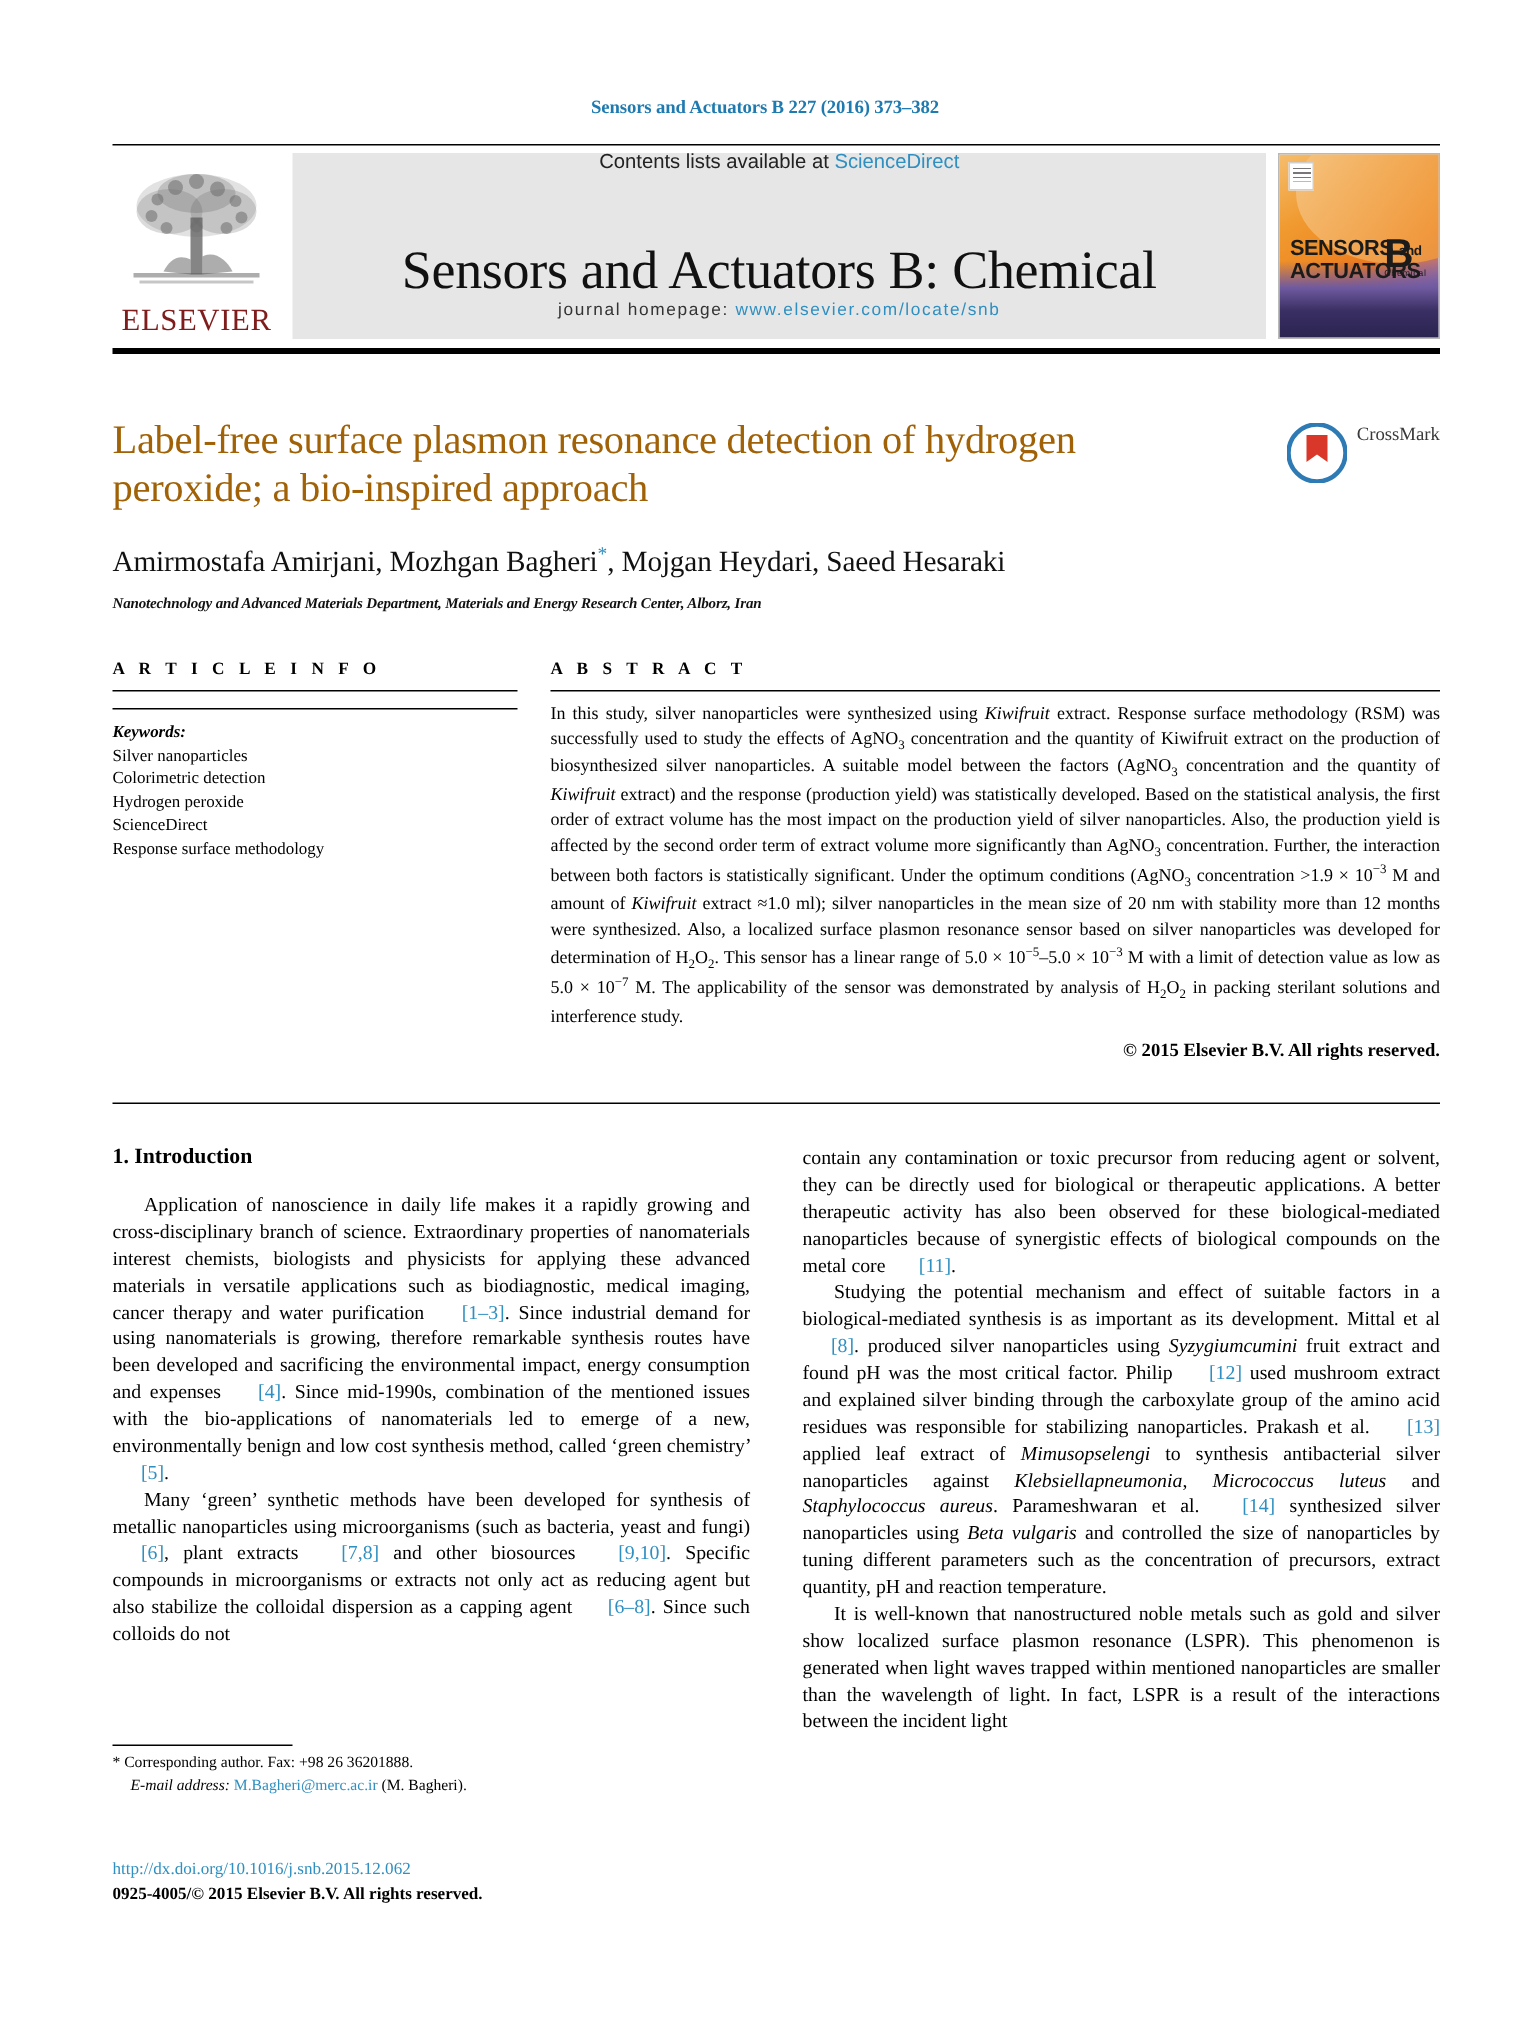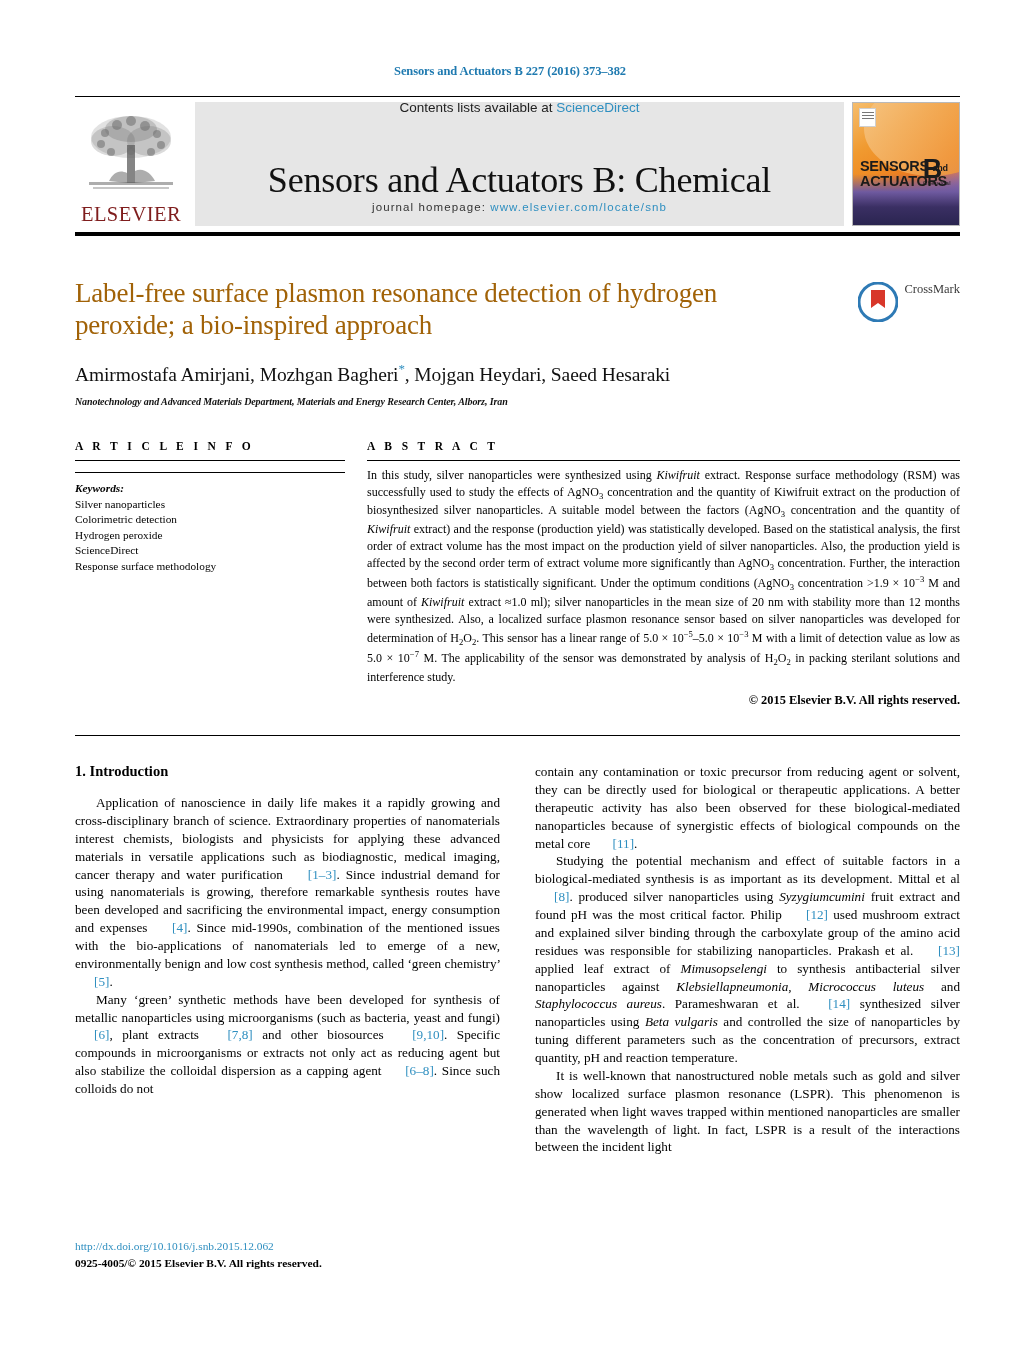--- a/index.html
+++ b/index.html
@@ -351,19 +351,28 @@
       </p>
       <p class="para">
         Studying the potential mechanism and effect of suitable factors in a biological-mediated synthesis is as important as its development. Mittal et al <span class="ref">[8]</span>. produced silver nanoparticles using <i>Syzygiumcumini</i> fruit extract and found pH was the most critical factor. Philip <span class="ref">[12]</span> used mushroom extract and explained silver binding through the carboxylate group of the amino acid residues was responsible for stabilizing nanoparticles. Prakash et al. <span class="ref">[13]</span> applied leaf extract of <i>Mimusopselengi</i> to synthesis antibacterial silver nanoparticles against <i>Klebsiellapneumonia</i>, <i>Micrococcus luteus</i> and <i>Staphylococcus aureus</i>. Parameshwaran et al. <span class="ref">[14]</span> synthesized silver nanoparticles using <i>Beta vulgaris</i> and controlled the size of nanoparticles by tuning different parameters such as the concentration of precursors, extract quantity, pH and reaction temperature.
       </p>
       <p class="para">
         It is well-known that nanostructured noble metals such as gold and silver show localized surface plasmon resonance (LSPR). This phenomenon is generated when light waves trapped within mentioned nanoparticles are smaller than the wavelength of light. In fact, LSPR is a result of the interactions between the incident light
       </p>
     </div>
   </div>
 
+  <div class="footnote">
+    <div class="fn-rule"></div>
+    <div class="fn-line">*  Corresponding author. Fax: +98 26 36201888.</div>
+    <div class="fn-line" style="padding-left:12px;">
+      <span class="ital">E-mail address:</span>
+      <span class="link">M.Bagheri@merc.ac.ir</span>
+      <span>(M. Bagheri).</span>
+    </div>
+  </div>
 
   <div class="doi-block">
     <div class="doi">http://dx.doi.org/10.1016/j.snb.2015.12.062</div>
     <div class="issn">0925-4005/© 2015 Elsevier B.V. All rights reserved.</div>
   </div>
 
 </div>
 
 </body></html>

